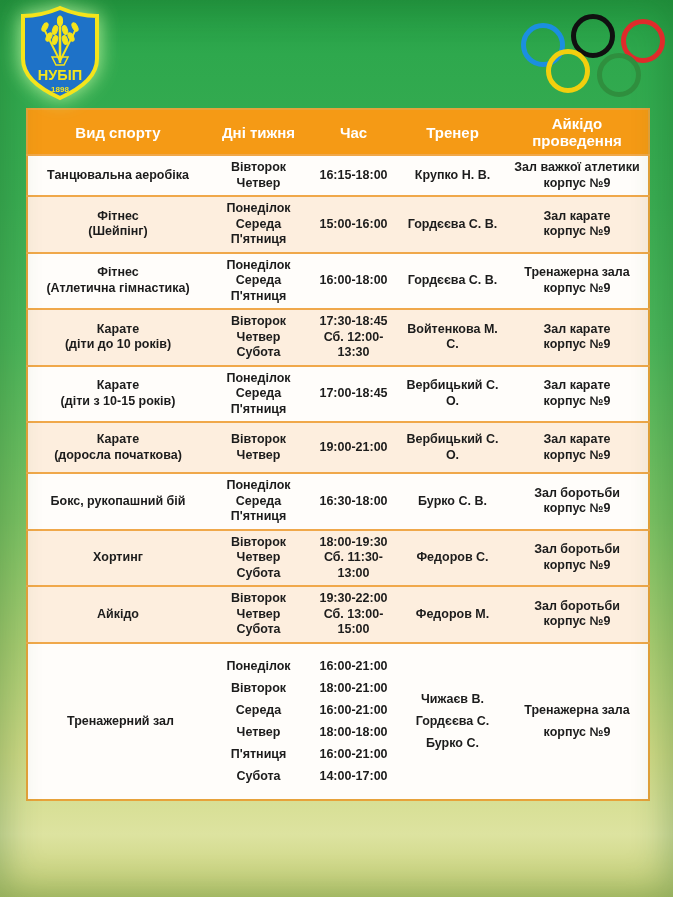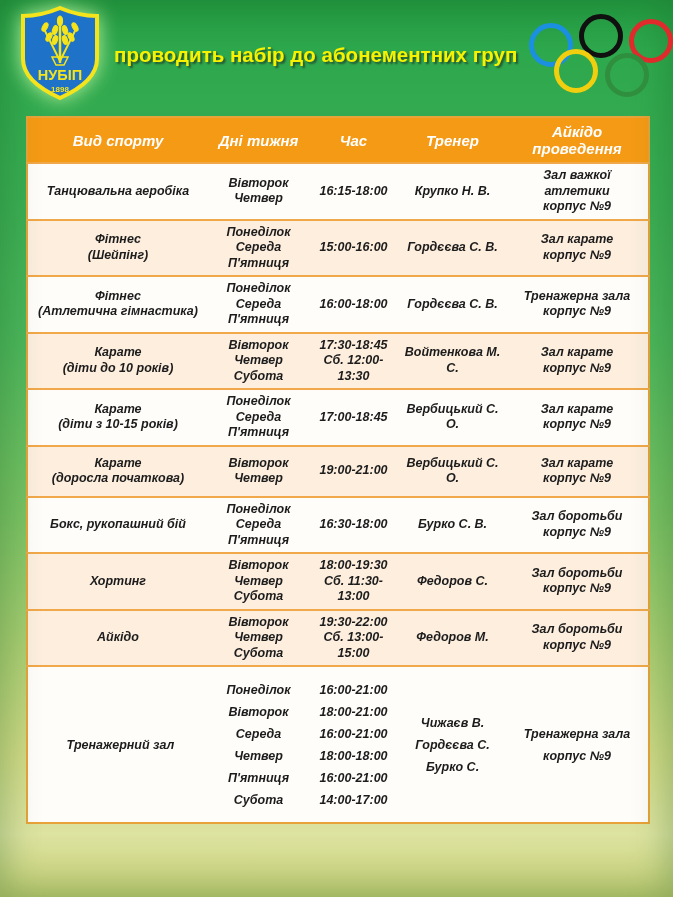--- a/index.html
+++ b/index.html
@@ -41,21 +41,21 @@
   
   .rings {
     flex:0 0 150px; height:92px; position:relative; margin-top:4px;
   }
   .ring {
     position:absolute; width:44px; height:44px; border-radius:50%;
     border:5px solid #000; background:transparent;
   }
 
   
-  .table-wrap { width:622px; margin:10px auto 0 auto;font-style:italic; }
+  .table-wrap { width:622px; margin:2px auto 0 auto; }
   table.schedule {
     width:622px; border-collapse:collapse; table-layout:fixed;
     border:2px solid #e7a23a; background:#fffdfa;
   }
   table.schedule tr { border-top:2px solid #f0a84a; }
   table.schedule th {
     background:#f59a15; color:#ffffff; font-weight:bold; font-size:15px;
     padding:5px 2px; text-align:center;
   }
   table.schedule td {
@@ -100,21 +100,20 @@
         <ellipse cx="31" cy="32" rx="2.4" ry="4.6" transform="rotate(28 31 32)"></ellipse>
         <ellipse cx="53" cy="32" rx="2.4" ry="4.6" transform="rotate(-28 53 32)"></ellipse>
         <path d="M34 52 L50 52 L46 60 L38 60 Z" stroke-width="1.5" fill="none"></path>
       </g>
       <text x="42" y="75" text-anchor="middle" font-size="14.5" fill="#f5e41b" id="logo-acronym-text">НУБІП</text>
       <text x="42" y="87" text-anchor="middle" font-size="8" fill="#f5e41b" id="logo-year-text">1898</text>
     </svg>
   </div>
 
   <div class="titles">
-    <div class="title-line2">проводить набір до абонементних груп</div>
   </div>
 
   <div class="rings">
     <span class="ring" style="left:8px;   top:14px; border-color:#1b8fe0;"></span>
     <span class="ring" style="left:58px;  top:5px;  border-color:#101010;"></span>
     <span class="ring" style="left:108px; top:10px; border-color:#df2b2b;"></span>
     <span class="ring" style="left:33px;  top:40px; border-color:#f2cf0e;"></span>
     <span class="ring" style="left:84px;  top:44px; border-color:#2f8f3e;"></span>
   </div>
 </div>

